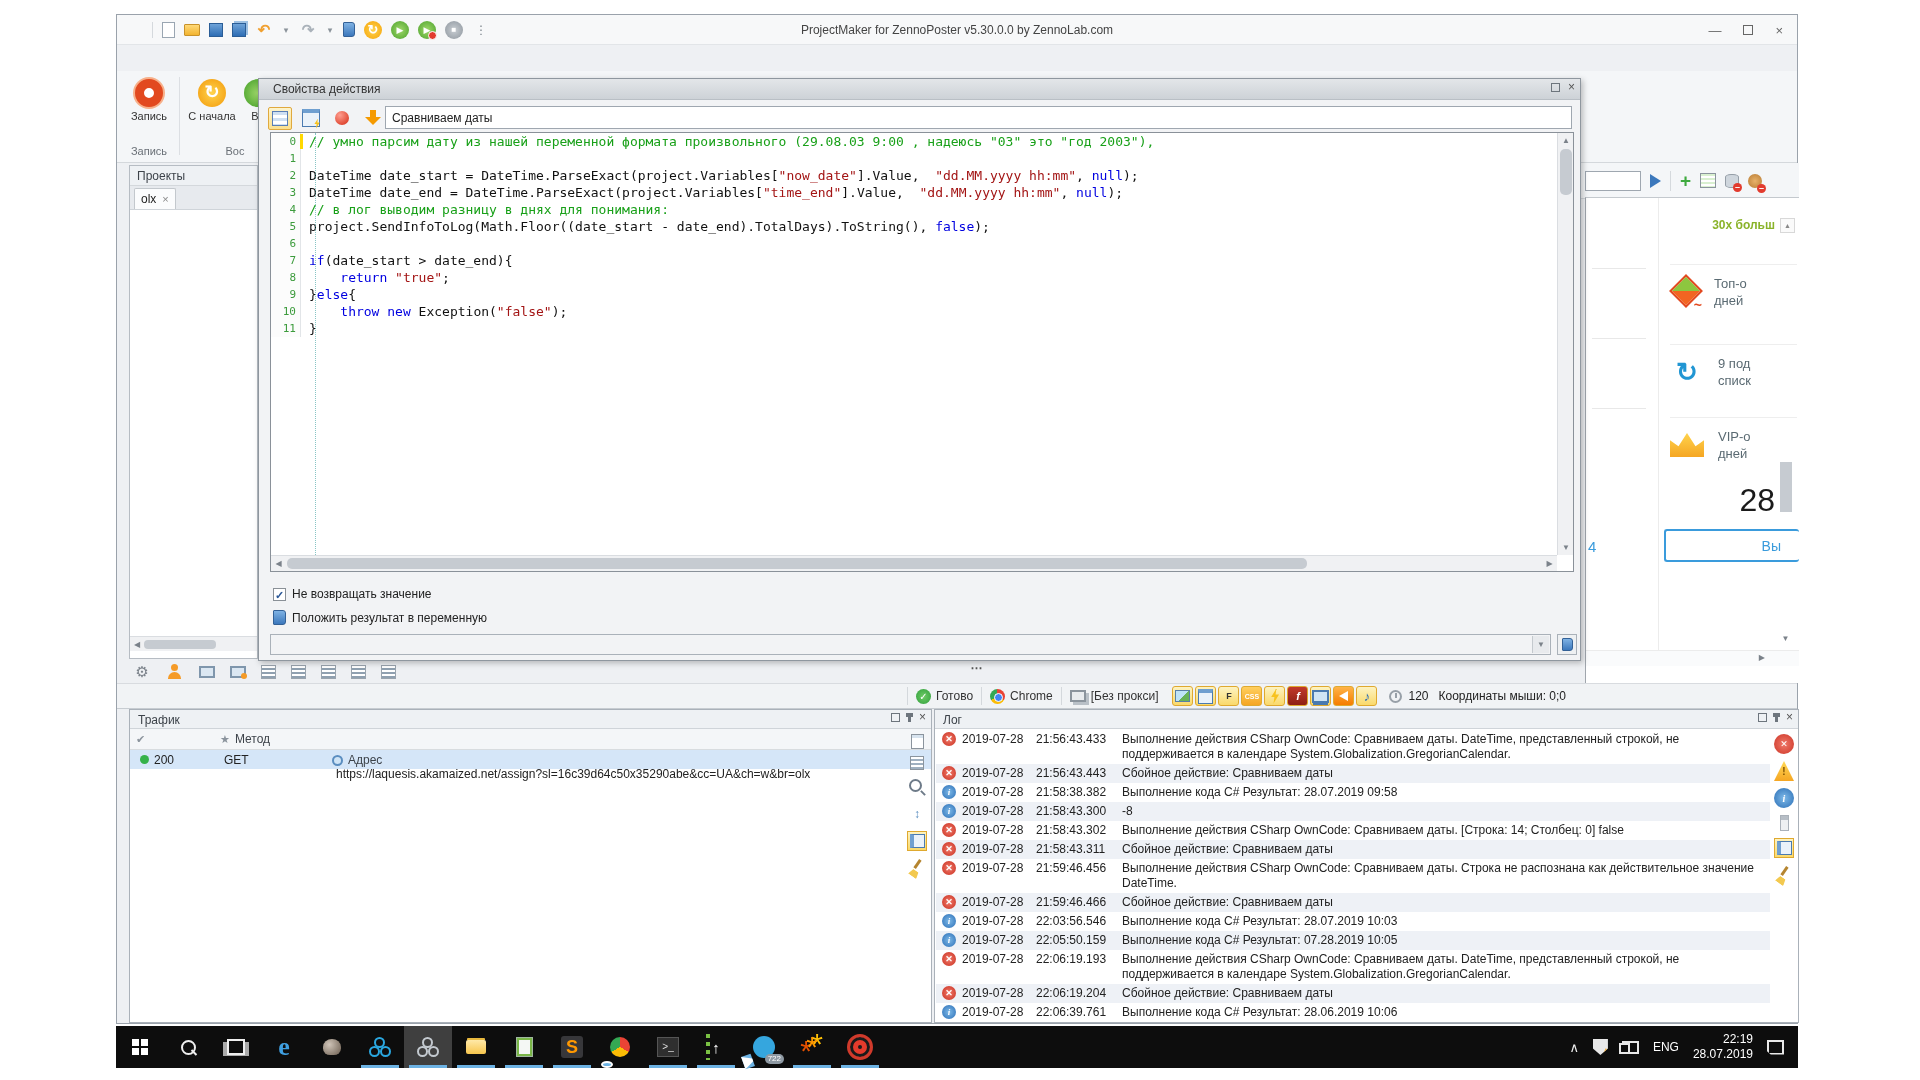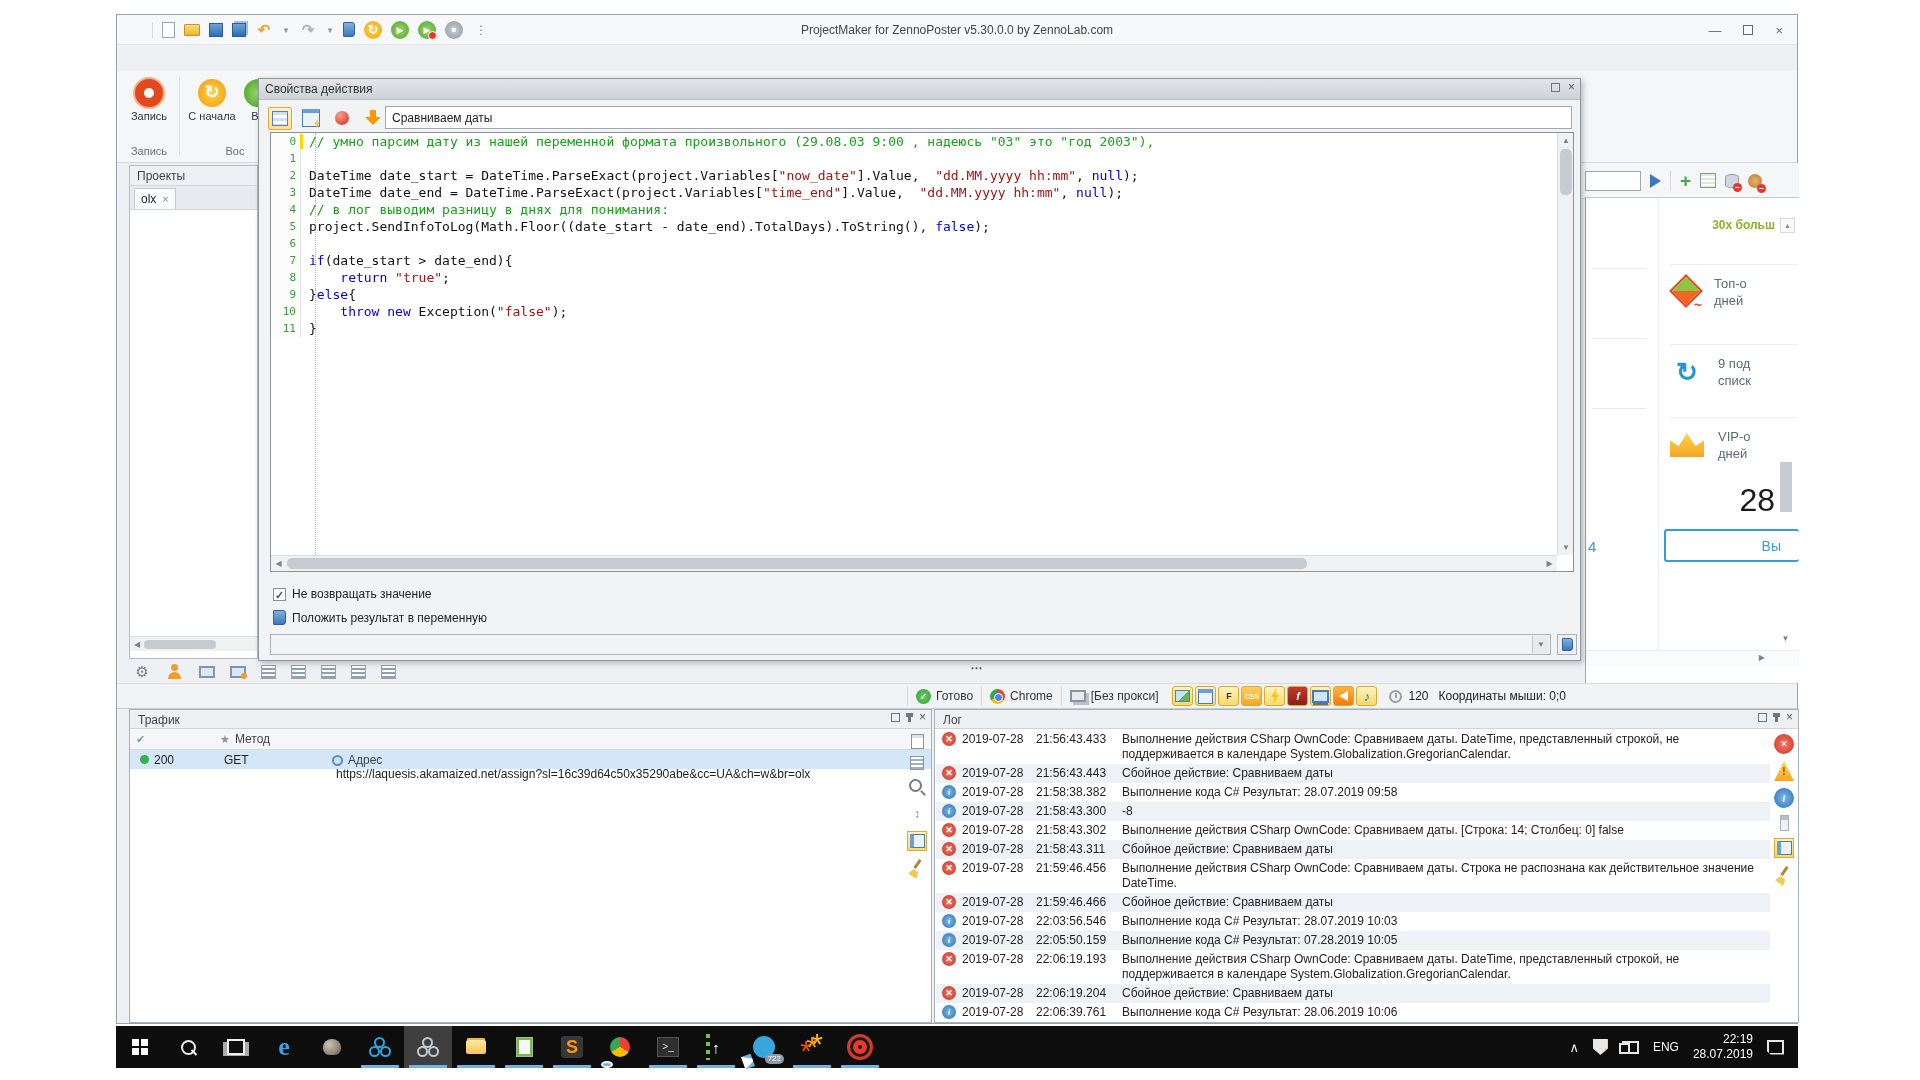--- a/index.html
+++ b/index.html
@@ -163,21 +163,21 @@
          font-size:9px; text-align:center; line-height:14px; font-weight:bold; }
   .lic.error { background:radial-gradient(#f07a6a,#c92f20); }
   .lic.info  { background:radial-gradient(#7db9e8,#2a6db5); font-style:italic; font-family:"Liberation Serif",serif; }
   .ld { width:74px; flex:none; } .lt { width:86px; flex:none; }
   .lm { flex:1; padding-right:4px; line-height:15px; }
 
   
   .dialog { position:absolute; left:141px; top:63px; width:1323px; height:583px; background:#f2f3f5;
             border:1px solid #8f979f; box-shadow:2px 2px 6px rgba(0,0,0,.25); z-index:20; }
   .dlg-title { height:21px; background:linear-gradient(#e3e6e9,#cdd2d7); border-bottom:1px solid #b9bfc5;
-               padding:3px 6px; color:#333; position:relative; }
+               padding:3px 14px; color:#333; position:relative; }
   .dlg-toolbar { position:absolute; left:9px; top:26px; height:26px; display:flex; align-items:center; gap:7px; }
   .dlg-toolbar > span { width:24px; height:23px; display:inline-flex; align-items:center; justify-content:center; }
   .dt-grid { border:1px solid #e0a93e; background:linear-gradient(#fdf4cd,#fbe08e); border-radius:2px; }
   .dt-grid::after { content:""; width:14px; height:13px; border:1px solid #5a7fb5; background:
       repeating-linear-gradient(#cfe0f2 0 3px,#fff 3px 6px); }
   .dt-winjs { position:relative; }
   .dt-winjs::before { content:""; width:16px; height:13px; border:1px solid #4a7ab0; background:#eaf2fa; border-top:4px solid #6f9fd0; }
   .dt-winjs::after { content:""; position:absolute; right:2px; bottom:1px; width:8px; height:10px; background:#f7c21e;
                      clip-path:polygon(62% 0,18% 56%,45% 56%,38% 100%,84% 40%,55% 40%); }
   .dt-red { }

